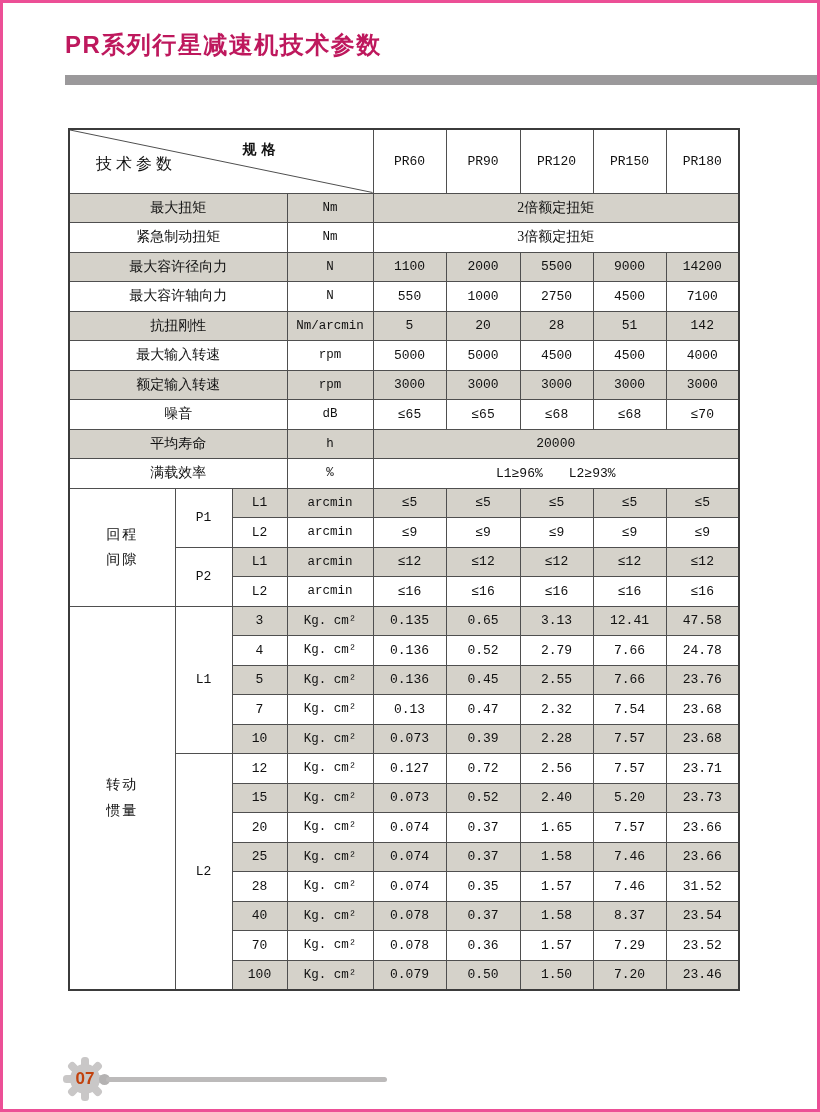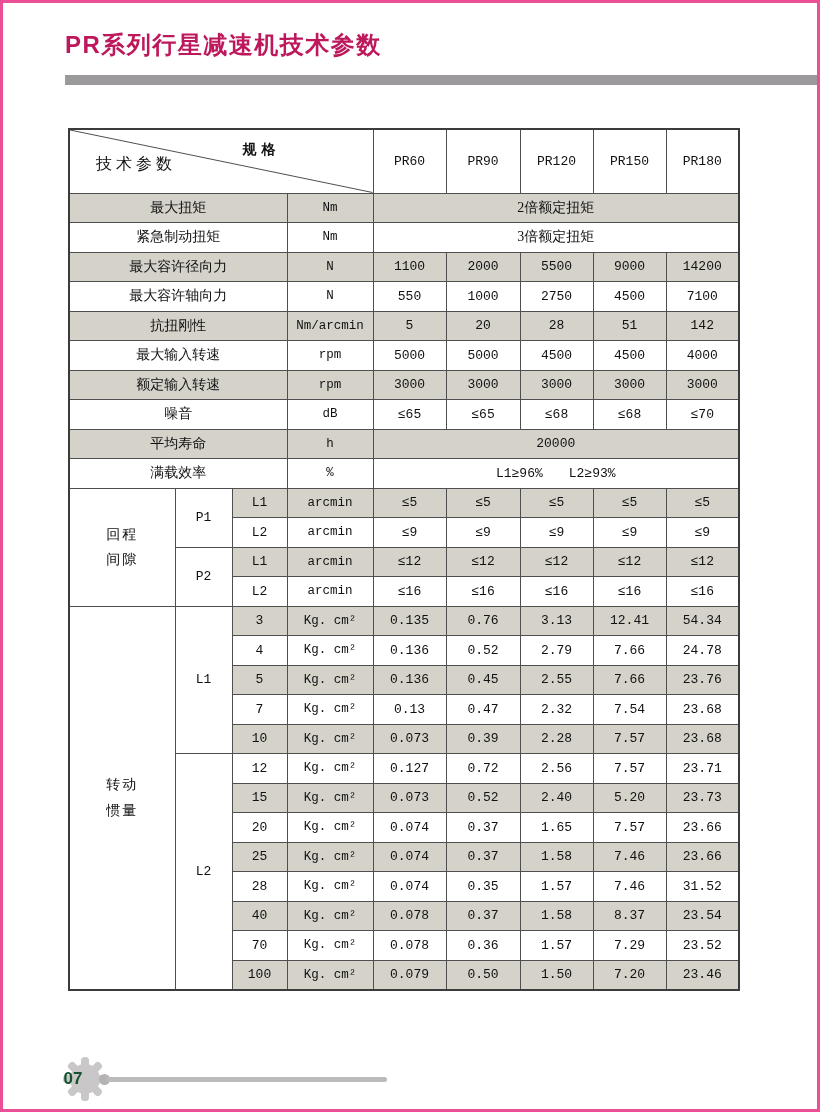--- a/index.html
+++ b/index.html
@@ -68,23 +68,23 @@
     font-size:14px;font-weight:bold;letter-spacing:5px;
   }
   .corner .c-bot{
     position:absolute;bottom:18px;left:26px;
     font-family:"Liberation Serif","DejaVu Serif",serif;
     font-size:16px;font-weight:normal;letter-spacing:4px;
   }
   .footer{position:absolute;left:0;top:1050px;width:100%;height:56px;}
   .gear{position:absolute;left:60px;top:4px;width:44px;height:44px;}
   .page-num{
-    position:absolute;left:48px;top:4px;width:44px;height:44px;
+    position:absolute;left:60px;top:4px;width:44px;height:44px;
     display:flex;align-items:center;justify-content:center;
-    font-size:17px;font-weight:600;color:#14532d;
+    font-size:17px;font-weight:600;color:#c2410c;
     font-family:"Liberation Sans","DejaVu Sans",sans-serif;
   }
   .footer-dot{
     position:absolute;left:96px;top:21px;width:11px;height:11px;
     border-radius:50%;background:#b4b2b2;
   }
   .footer-line{
     position:absolute;left:103px;top:24px;width:281px;height:5px;
     background:#bcbaba;border-radius:2.5px;
   }
@@ -237,24 +237,24 @@
           <td class="val"><span>≤16</span></td>
           <td class="val"><span>≤16</span></td>
           <td class="val"><span>≤16</span></td>
         </tr>
         <tr>
           <td rowspan="13" class="label stack"><span>转动惯量</span></td>
           <td rowspan="5" class="sub"><span>L1</span></td>
           <td class="val g"><span>3</span></td>
           <td class="unit g"><span>Kg. cm²</span></td>
           <td class="val g"><span>0.135</span></td>
-          <td class="val g"><span>0.76</span></td>
+          <td class="val g"><span>0.65</span></td>
           <td class="val g"><span>3.13</span></td>
           <td class="val g"><span>12.41</span></td>
-          <td class="val g"><span>54.34</span></td>
+          <td class="val g"><span>47.58</span></td>
         </tr>
         <tr>
           <td class="val"><span>4</span></td>
           <td class="unit"><span>Kg. cm²</span></td>
           <td class="val"><span>0.136</span></td>
           <td class="val"><span>0.52</span></td>
           <td class="val"><span>2.79</span></td>
           <td class="val"><span>7.66</span></td>
           <td class="val"><span>24.78</span></td>
         </tr>

